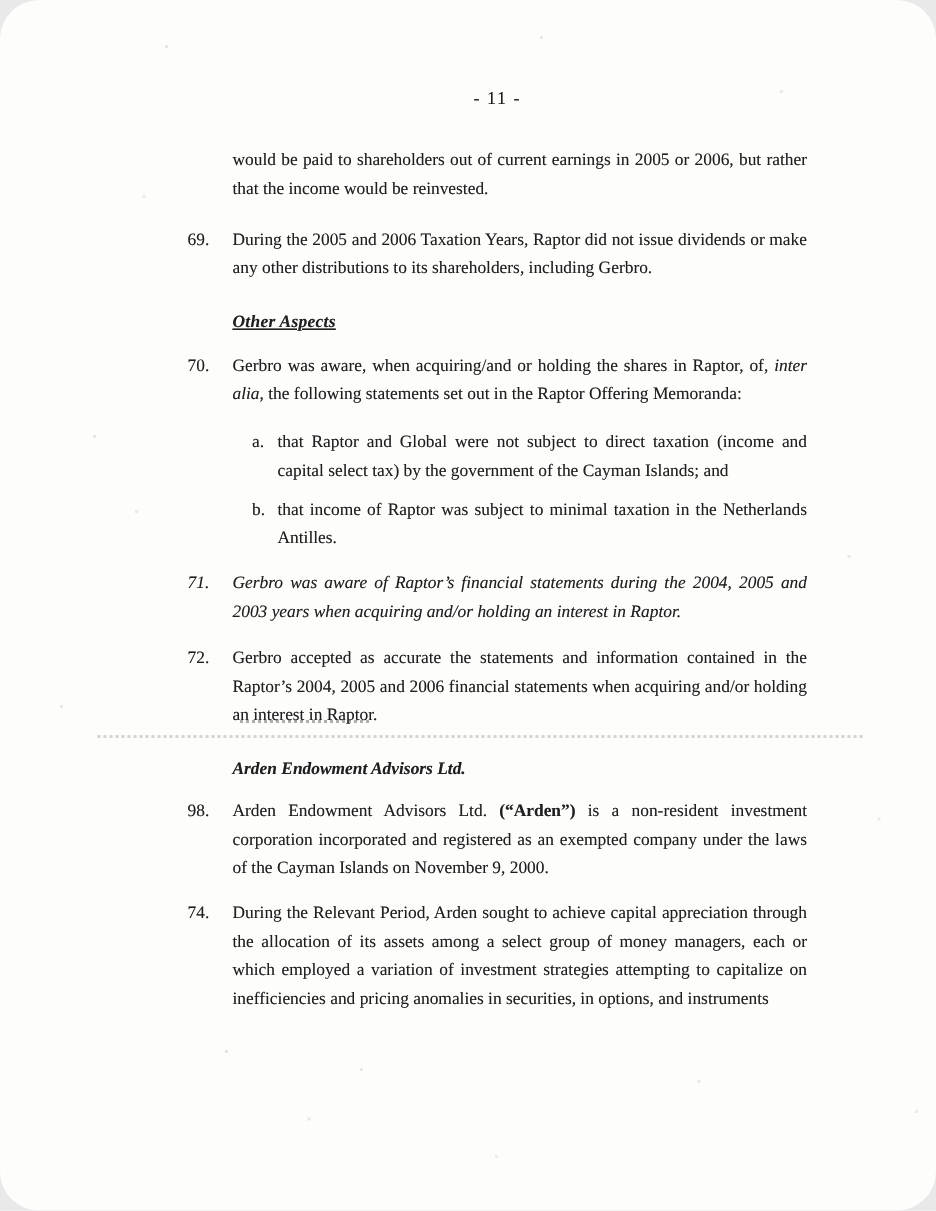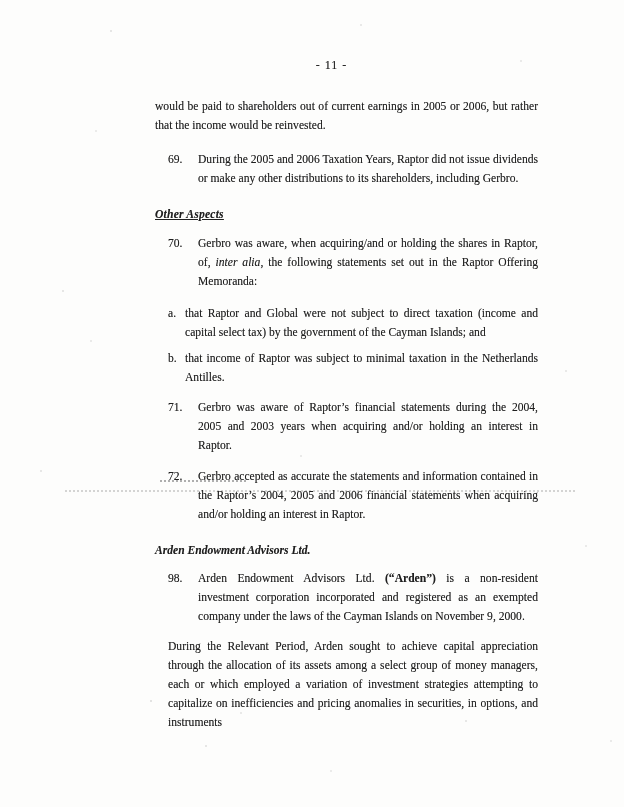--- a/index.html
+++ b/index.html
@@ -8,38 +8,39 @@
     width: 624px;
     height: 807px;
     margin: 0 auto;
     background: #fdfdfc;
     color: #1f1f1f;
     font-family: "Liberation Serif", serif;
     font-size: 11.6px;
     line-height: 19px;
     overflow: hidden;
     text-shadow: 0 0 0.4px rgba(30,30,30,0.45);
+    border-radius: 26px;
   }
   .inner {
     position: absolute;
     left: 125px;
     top: 56px;
     width: 413px;
   }
   .pagenum {
     text-align: center;
     font-size: 12px;
     letter-spacing: 1px;
   }
   .contp {
     margin-left: 30px;
     margin-top: 22px;
     text-align: justify;
   }
-  .para { display: flex; margin-left: 43px; }
+  .para { display: flex; }
   .num { flex: 0 0 30px; }
   .ptext { flex: 1 1 auto; text-align: justify; }
   .sub { display: flex; margin-left: 43px; }
   .smark { flex: 0 0 17px; }
   .stext { flex: 1 1 auto; text-align: justify; }
   .h-underline {
     margin-left: 30px;
     font-weight: bold;
     text-decoration: underline;
     letter-spacing: 0.2px;
@@ -48,21 +49,21 @@
   .h-italic {
     margin-left: 30px;
     font-weight: bold;
     font-style: italic;
   }
   .mt69 { margin-top: 15px; }
   .mtH1 { margin-top: 17px; }
   .mt70 { margin-top: 10px; }
   .mtA  { margin-top: 13px; }
   .mtB  { margin-top: 7px; }
-  .mt71 { margin-top: 11px; }
+  .mt71 { margin-top: 11px; font-style: italic; }
   .mt72 { margin-top: 12px; }
   .mtH2 { margin-top: 17px; }
   .mt73 { margin-top: 9px; }
   .mt74 { margin-top: 11px; }
   .artifact-line {
     position: absolute;
     left: 65px;
     top: 490px;
     width: 510px;
     border-top: 2px dotted rgba(145,145,145,0.38);
@@ -146,17 +147,18 @@
     </div>
 
     <div class="h-italic mtH2">Arden Endowment Advisors Ltd.</div>
 
     <div class="para mt73">
       <span class="num">98.</span>
       <span class="ptext"><span>Arden Endowment Advisors Ltd. </span><b>(“Arden”)</b><span> is a non-resident investment corporation incorporated and registered as an exempted company under the laws of the Cayman Islands on November 9, 2000.</span></span>
     </div>
 
     <div class="para mt74">
+      <span class="num">74.</span>
       <span class="ptext">During the Relevant Period, Arden sought to achieve capital appreciation through the allocation of its assets among a select group of money managers, each or which employed a variation of investment strategies attempting to capitalize on inefficiencies and pricing anomalies in securities, in options, and instruments</span>
     </div>
 
   </div>
 </div>
 
 </body></html>

